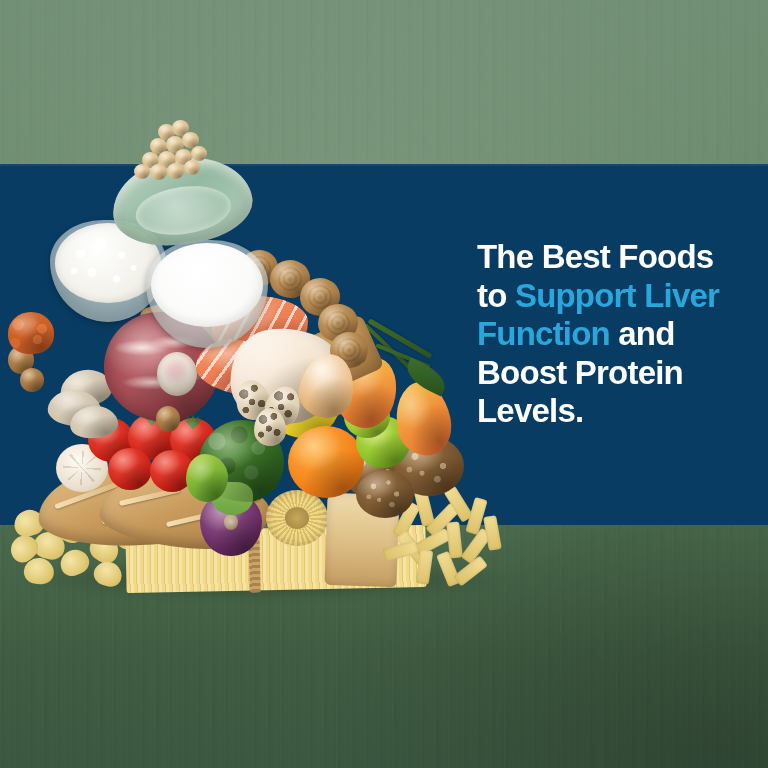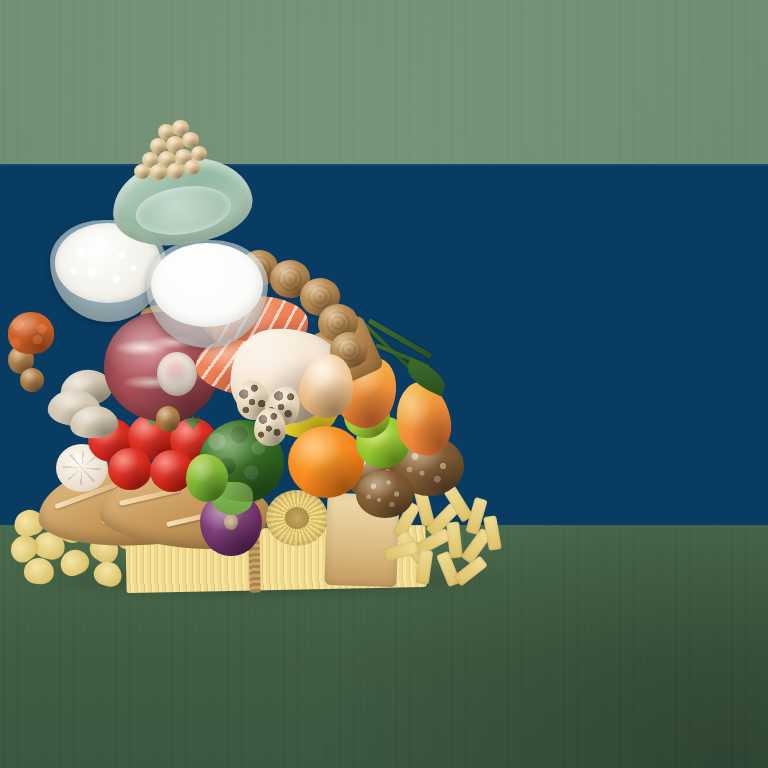--- a/index.html
+++ b/index.html
@@ -555,14 +555,21 @@
     <div class="it chickpea" style="left:150px;top:33px;width:18px;height:17px;"></div>
     <div class="it chickpea" style="left:167px;top:31px;width:17px;height:16px;"></div>
     <div class="it chickpea" style="left:183px;top:28px;width:16px;height:15px;"></div>
     <div class="it chickpea" style="left:126px;top:46px;width:16px;height:15px;"></div>
     <div class="it chickpea" style="left:142px;top:46px;width:17px;height:16px;"></div>
     <div class="it chickpea" style="left:159px;top:45px;width:17px;height:16px;"></div>
     <div class="it chickpea" style="left:176px;top:42px;width:16px;height:15px;"></div>
 
   </div>
 
+  <div id="headline">
+    <span class="ln"><span>The Best Foods</span></span>
+    <span class="ln"><span>to </span><span class="accent">Support Liver</span></span>
+    <span class="ln"><span class="accent">Function</span><span> and</span></span>
+    <span class="ln"><span>Boost Protein</span></span>
+    <span class="ln"><span>Levels.</span></span>
+  </div>
 
 </div>
 
 </body></html>

